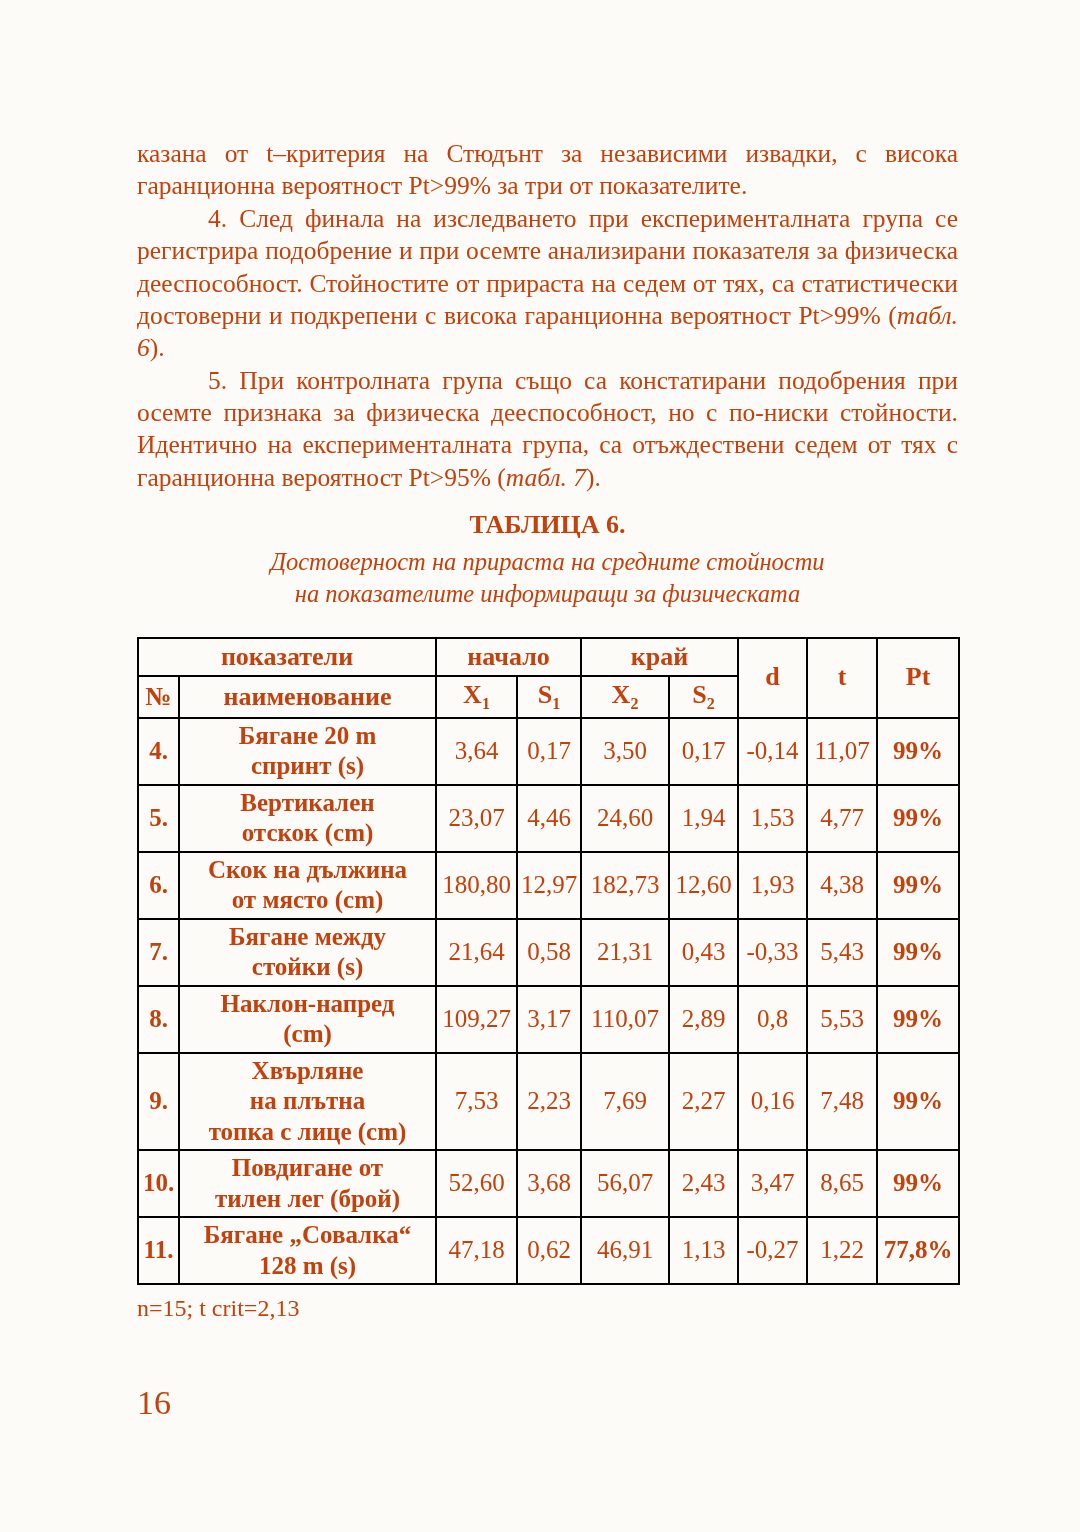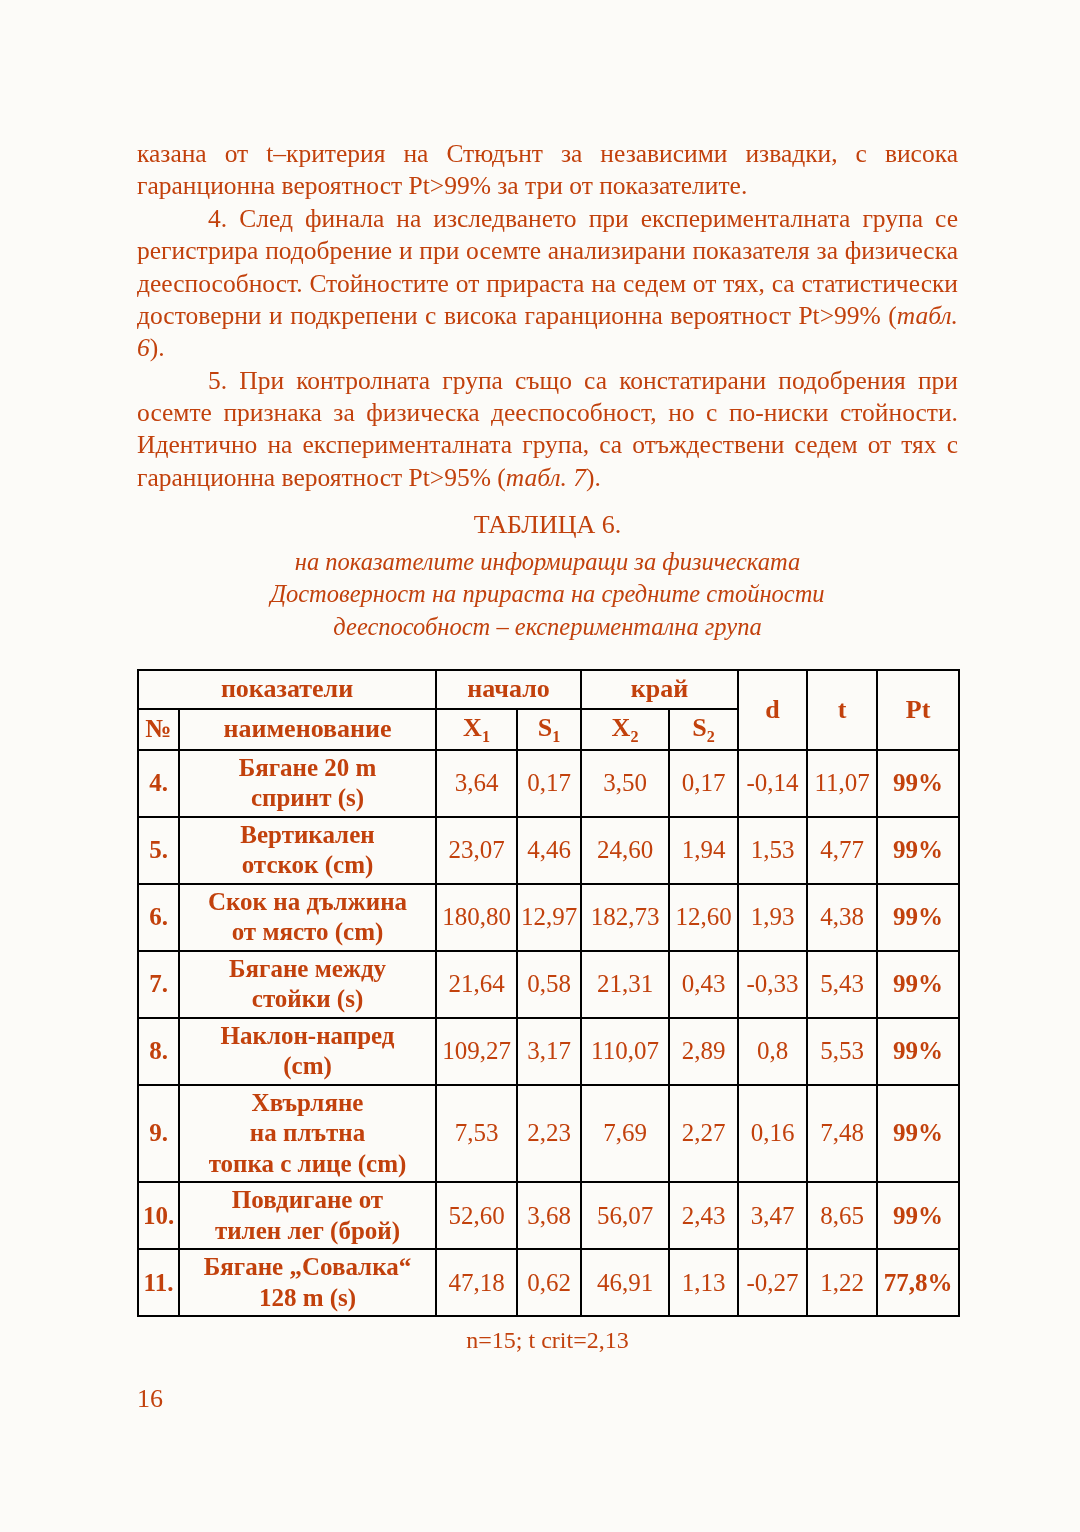--- a/index.html
+++ b/index.html
@@ -23,21 +23,21 @@
     font-size: 25.5px;
     line-height: 1.27;
     text-align: justify;
   }
   .body-text p.indent { text-indent: 71px; }
   .body-text em { font-style: italic; }
 
   .table-title {
     text-align: center;
     font-size: 26px;
-    font-weight: normal;
+    font-weight: bold;
     margin: 16px 0 6px 0;
   }
 
   .table-subtitle {
     text-align: center;
     font-style: italic;
     font-size: 24.5px;
     line-height: 1.32;
     margin-bottom: 26px;
   }
@@ -63,49 +63,48 @@
   table.results td {
     font-size: 25px;
     line-height: 1.22;
   }
   td.cell-no, td.cell-name, td.cell-pt { font-weight: bold; }
   td.cell-name { white-space: pre-line; }
   sub { font-size: 0.62em; }
 
   .footnote {
     width: 821px;
-    text-align: center;
+    text-align: left;
     font-size: 24px;
     margin-top: 10px;
   }
 
   .page-number {
     position: absolute;
     left: 137px;
     top: 1384px;
-    font-size: 26px;
+    font-size: 34px;
   }
 </style>
 </head>
 <body>
 
 <div class="page">
 
   <div class="body-text" id="paragraphs">
       <p class=""><span>казана от t–критерия на Стюдънт за независими извадки, с висока гаранционна вероятност Pt&gt;99% за три от показателите.</span></p>
       <p class="indent"><span>4. След финала на изследването при експерименталната група се регистрира подобрение и при осемте анализирани показателя за физическа дееспособност. Стойностите от прираста на седем от тях, са статистически достоверни и подкрепени с висока гаранционна вероятност Pt&gt;99% (</span><em>табл. 6</em><span>).</span></p>
       <p class="indent"><span>5. При контролната група също са констатирани подобрения при осемте признака за физическа дееспособност, но с по-ниски стойности. Идентично на експерименталната група, са отъждествени седем от тях с гаранционна вероятност Pt&gt;95% (</span><em>табл. 7</em><span>).</span></p>
     </div>
 
   <h2 class="table-title">ТАБЛИЦА 6.</h2>
 
   <div class="table-subtitle" id="subtitle">
+      <div>Достоверност на прираста на средните стойности</div>
       <div>на показателите информиращи за физическата</div>
-      <div>Достоверност на прираста на средните стойности</div>
-      <div>дееспособност – експериментална група</div>
     </div>
 
   <table class="results">
     <colgroup>
       <col style="width:41px">
       <col style="width:257px">
       <col style="width:81px">
       <col style="width:64px">
       <col style="width:88px">
       <col style="width:69px">

